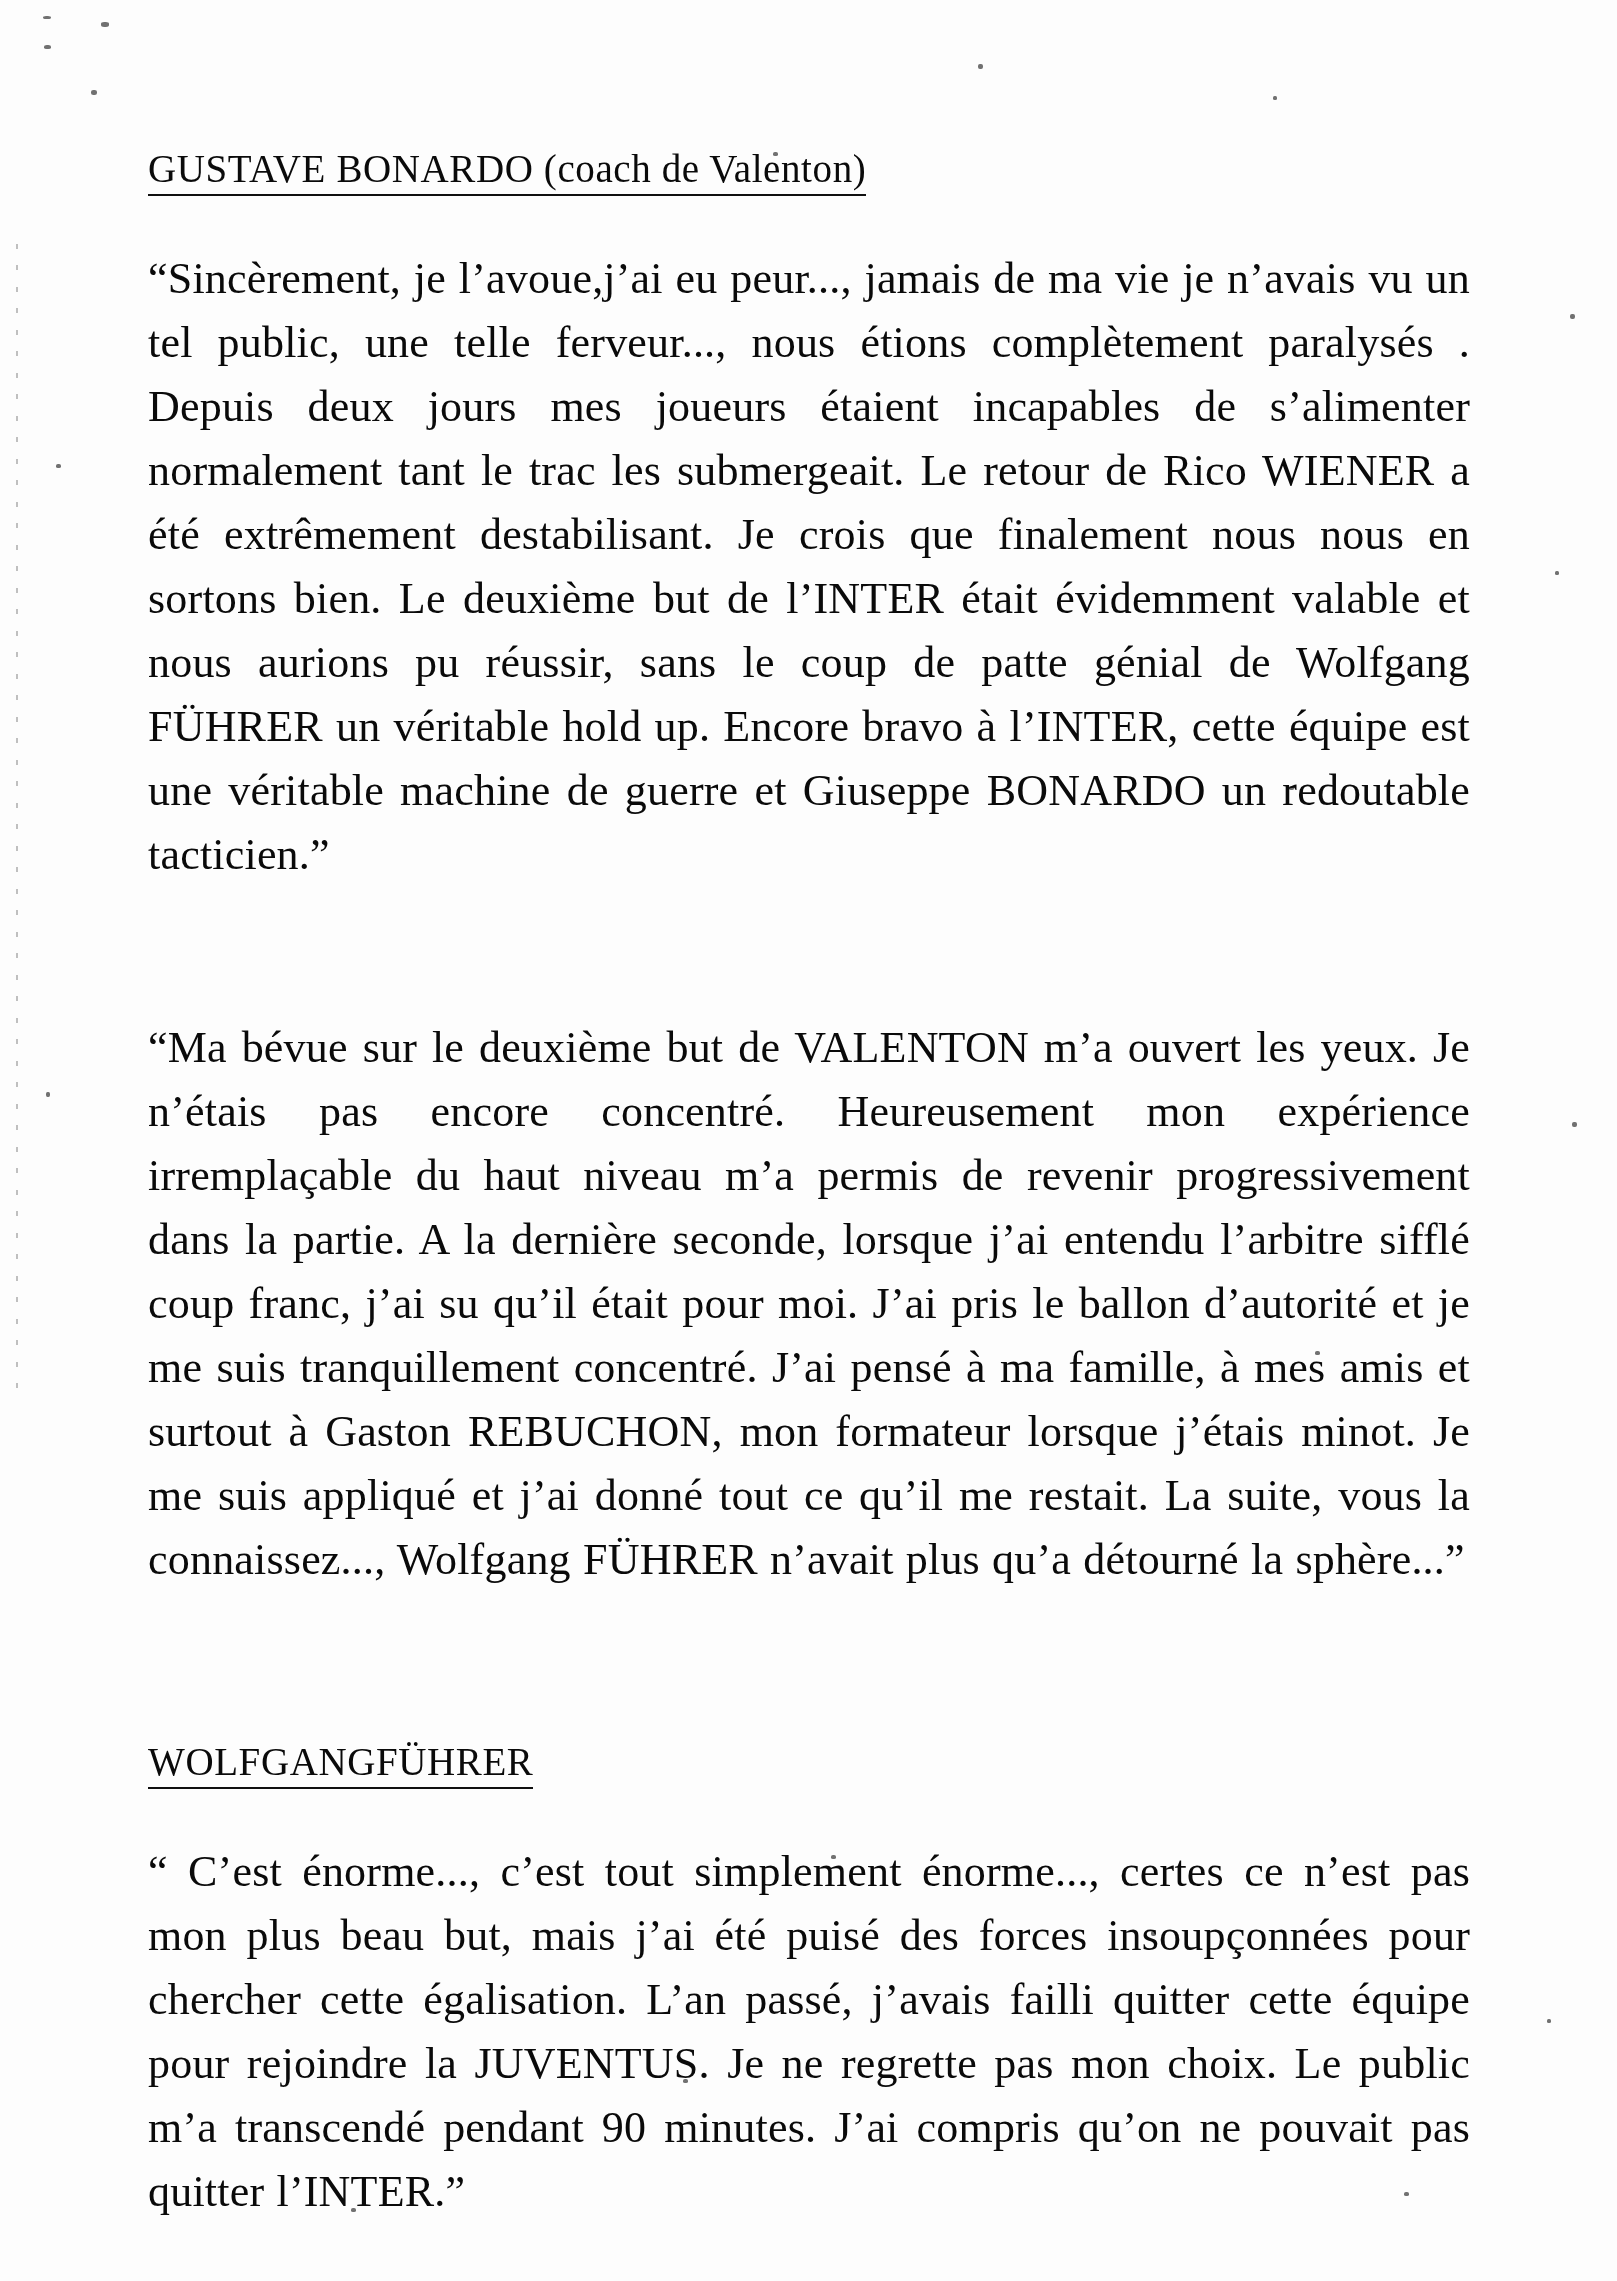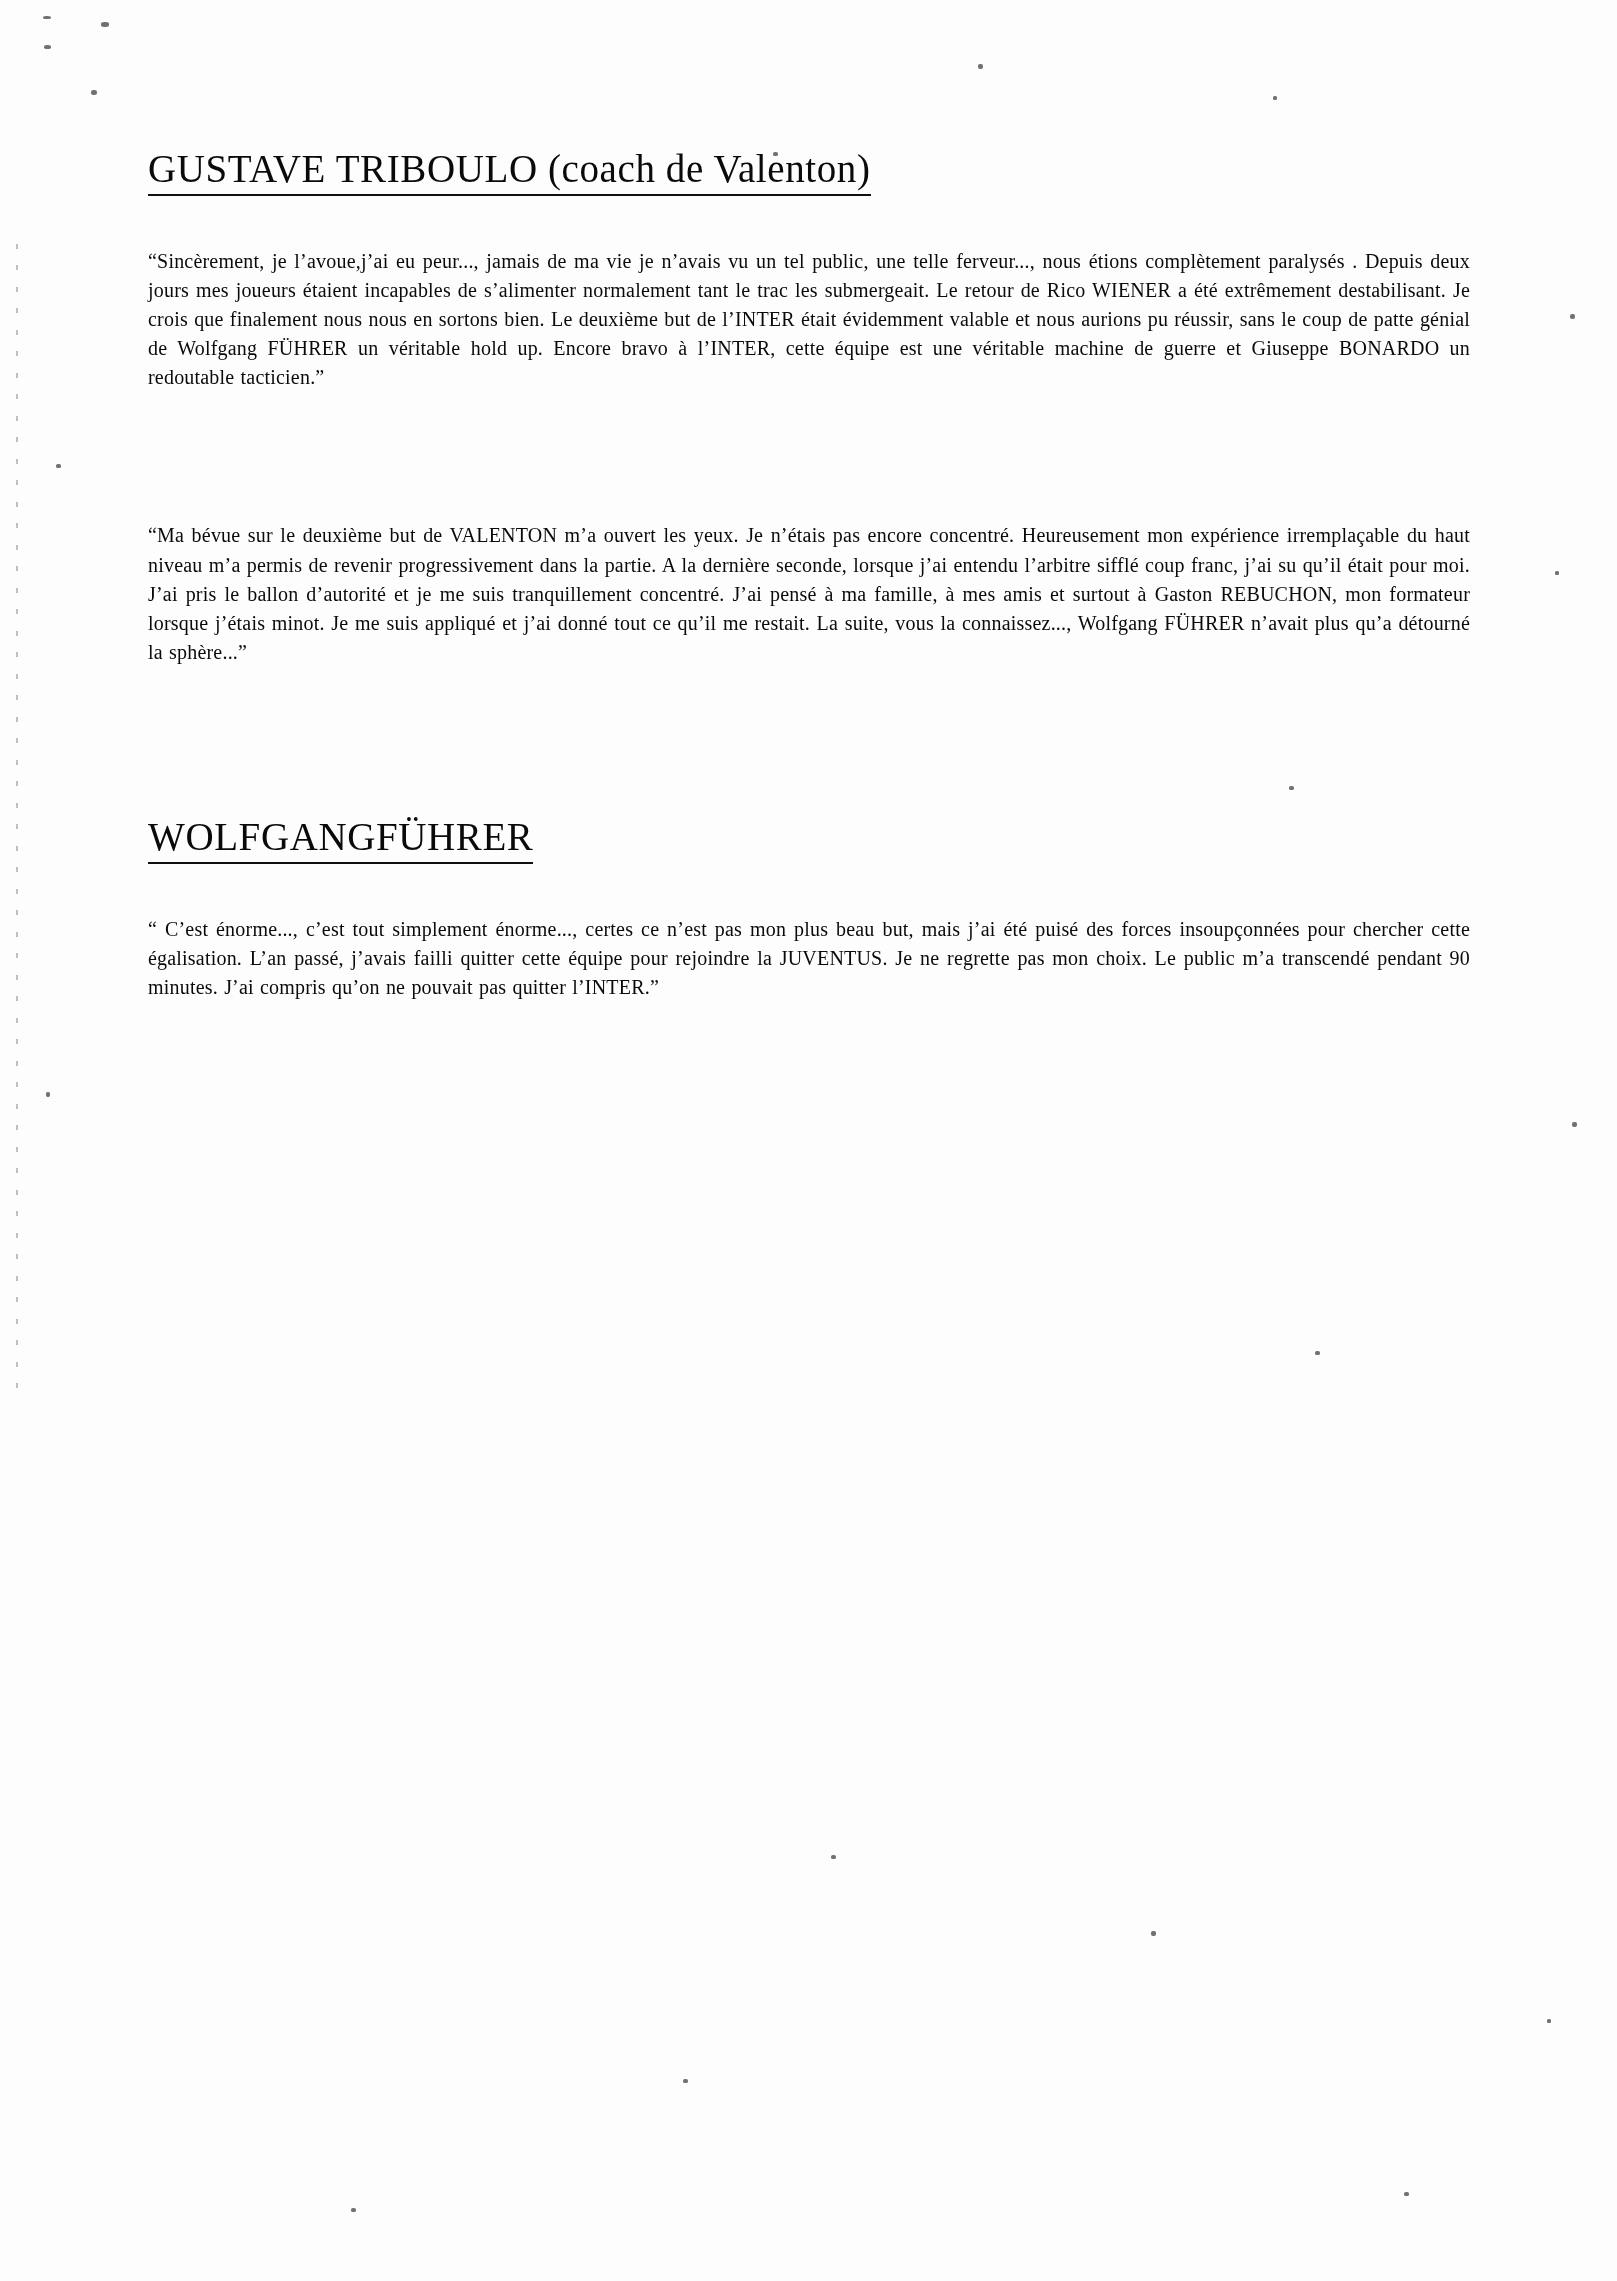--- a/index.html
+++ b/index.html
@@ -56,21 +56,21 @@
     margin: 0 0 51px 0;
     display: inline-block;
     border-bottom: 2.9px solid #101010;
     padding-bottom: 2px;
     white-space: pre;
   }
 
   .heading-wrap { display: block; }
 
   .para {
-    font-size: 20px;
+    font-size: 44px;
     line-height: 1.455;
     text-align: justify;
     text-justify: inter-word;
     margin: 0;
     letter-spacing: 0.2px;
     word-spacing: 1px;
   }
 
   .gap-lg { height: 76px; }
   .gap-xl { height: 94px; }
@@ -100,21 +100,21 @@
   <div class="speck" style="left:1151px;top:1931px;width:4.9px;  height:4.9px;"></div>
   <div class="speck" style="left:683px; top:2079px;width:4.9px;  height:3.9px;"></div>
   <div class="speck" style="left:1404px;top:2192px;width:4.9px;  height:3.9px;"></div>
   <div class="speck" style="left:351px; top:2208px;width:4.9px;  height:3.9px;"></div>
   <div class="speck" style="left:1547px;top:2019px;width:3.9px;  height:3.9px;"></div>
 
   <div class="content">
 
     <div class="section">
       <div class="heading-wrap">
-        <h1 class="heading">GUSTAVE TRIBOULO (coach de Valenton)</h1>
+        <h1 class="heading">GUSTAVE BONARDO (coach de Valenton)</h1>
       </div>
       <p class="para">“Sincèrement, je l’avoue,j’ai eu peur..., jamais de ma vie je n’avais vu un tel public, une telle ferveur..., nous étions complètement paralysés . Depuis deux jours mes joueurs étaient incapables de s’alimenter normalement tant le trac les submergeait. Le retour de Rico WIENER a été extrêmement destabilisant. Je crois que finalement nous nous en sortons bien. Le deuxième but de l’INTER était évidemment valable et nous aurions pu réussir, sans le coup de patte génial de Wolfgang FÜHRER un véritable hold up. Encore bravo à l’INTER, cette équipe est une véritable machine de guerre et Giuseppe BONARDO un redoutable tacticien.”</p>
     </div>
 
     <div class="gap-lg"></div>
 
     <div class="section">
       <p class="para">“Ma bévue sur le deuxième but de VALENTON m’a ouvert les yeux. Je n’étais pas encore concentré. Heureusement mon expérience irremplaçable du haut niveau m’a permis de revenir progressivement dans la partie. A la dernière seconde, lorsque j’ai entendu l’arbitre sifflé coup franc, j’ai su qu’il était pour moi. J’ai pris le ballon d’autorité et je me suis tranquillement concentré. J’ai pensé à ma famille, à mes amis et surtout à Gaston REBUCHON, mon formateur lorsque j’étais minot. Je me suis appliqué et j’ai donné tout ce qu’il me restait. La suite, vous la connaissez..., Wolfgang FÜHRER n’avait plus qu’a détourné la sphère...”</p>
     </div>
 

